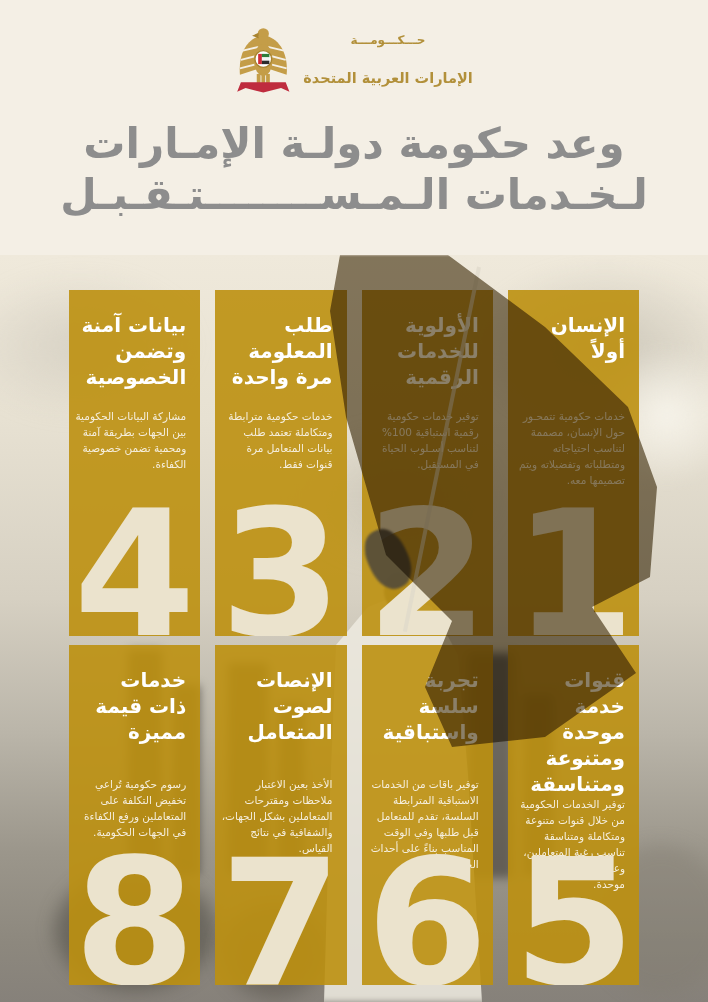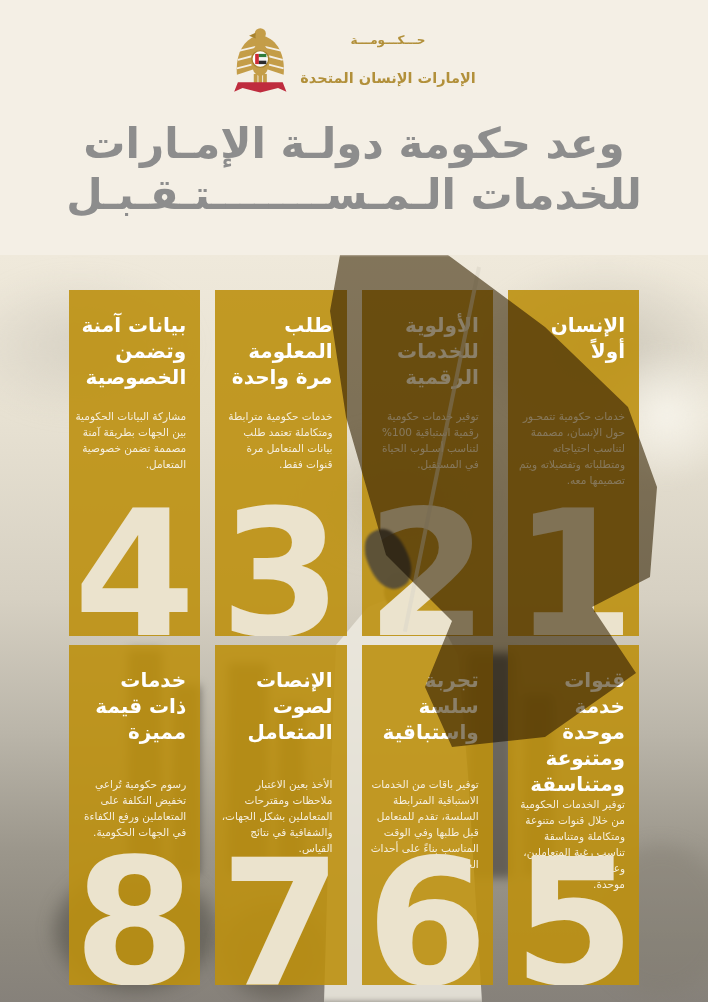--- a/index.html
+++ b/index.html
@@ -105,26 +105,26 @@
           <rect x="24.5" y="31.5" width="4" height="11" fill="#cf2b36"></rect>
           <rect x="28.5" y="31.5" width="8" height="3.7" fill="#2f7d3b"></rect>
           <rect x="28.5" y="35.2" width="8" height="3.6" fill="#f4f4f4"></rect>
           <rect x="28.5" y="38.8" width="8" height="3.7" fill="#2b2b2b"></rect>
         </g>
 
         <polygon points="6,62 54,62 58,72 49,68 30,73 11,68 2,72" fill="#bf2c3e"></polygon>
       </svg>
       <div class="logo-text">
         <div class="logo-line1">حـــكـــومـــة</div>
-        <div class="logo-line2">الإمارات الإنسان المتحدة</div>
+        <div class="logo-line2">الإمارات العربية المتحدة</div>
       </div>
     </div>
     <h1 class="main-title">
       <span class="t-line">وعد حكومة دولـة الإمـارات</span>
-      <span class="t-line">للخدمات الـمـســــــــتـقـبـل</span>
+      <span class="t-line">لـخـدمات الـمـســــــــتـقـبـل</span>
     </h1>
   </div>
 
   <div class="photo">
     <div class="bglayer cloud1"></div>
     <div class="bglayer cloud2"></div>
     <div class="bglayer cloud3"></div>
     <div class="bglayer cloud4"></div>
     <div class="bglayer tower t1"></div>
     <div class="bglayer tower t2"></div>
@@ -156,21 +156,21 @@
         <div class="card-title">طلب
 المعلومة
 مرة واحدة</div>
         <div class="card-desc">خدمات حكومية مترابطة ومتكاملة تعتمد طلب بيانات المتعامل مرة قنوات فقط.</div>
         <div class="card-number">3</div>
       </div>
       <div class="card">
         <div class="card-title">بيانات آمنة
 وتضمن
 الخصوصية</div>
-        <div class="card-desc">مشاركة البيانات الحكومية بين الجهات بطريقة آمنة مصممة تضمن خصوصية المتعامل.</div>
+        <div class="card-desc">مشاركة البيانات الحكومية بين الجهات بطريقة آمنة ومحمية تضمن خصوصية الكفاءة.</div>
         <div class="card-number">4</div>
       </div>
     </div>
 
     <div class="grid row2">
       <div class="card">
         <div class="card-title">قنوات خدمة
 موحدة
 ومتنوعة
 ومتناسقة</div>

